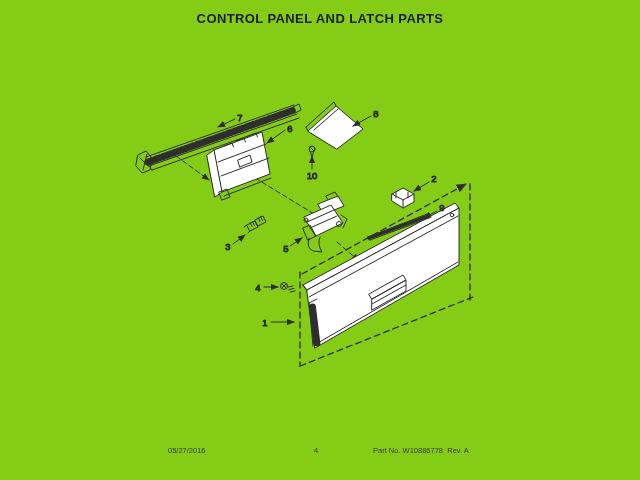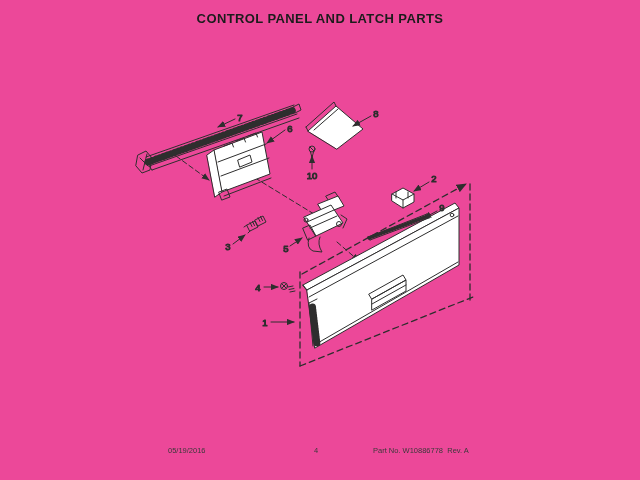--- a/index.html
+++ b/index.html
@@ -1,17 +1,17 @@
 <!DOCTYPE html>
 <html><head>
 <meta charset="utf-8">
 <style>
   html,body{margin:0;padding:0;background:#e8e8e8;}
   .page{
-    position:relative;width:640px;height:480px;background:#ec4899;
+    position:relative;width:640px;height:480px;background:#84cc16;
     font-family:"Liberation Sans",sans-serif;overflow:hidden;
   }
   .title{
     position:absolute;top:11px;left:0;width:640px;text-align:center;
     font-size:13px;font-weight:bold;letter-spacing:.4px;color:#1c1c1c;margin:0;
   }
   svg{position:absolute;left:0;top:0;}
   .footer span{
     position:absolute;top:446px;font-size:7.5px;color:#3a3a3a;white-space:pre;
   }
@@ -167,18 +167,18 @@
       <line x1="437" y1="211" x2="424" y2="218" marker-end="url(#arrow)"></line>
       <text class="callout" x="442" y="211" text-anchor="middle">9</text>
     </g>
     <g>
       <line x1="312" y1="169" x2="312" y2="156" marker-end="url(#arrow)"></line>
       <text class="callout" x="312" y="179" text-anchor="middle">10</text>
     </g>
   </svg>
 
   <div class="footer">
-    <span class="f-date">05/19/2016</span>
+    <span class="f-date">05/27/2016</span>
     <span class="f-page">4</span>
     <span class="f-part">Part No. W10886778  Rev. A</span>
   </div>
 
 </div>
 
 </body></html>

